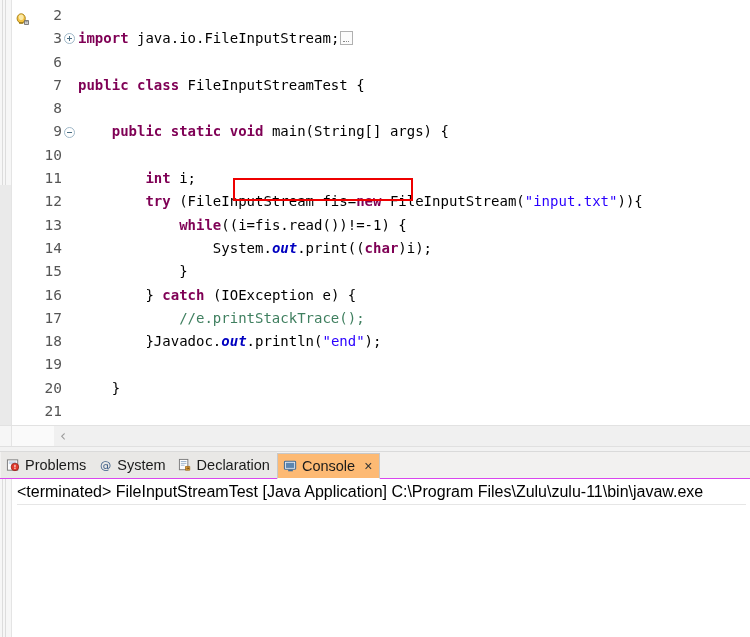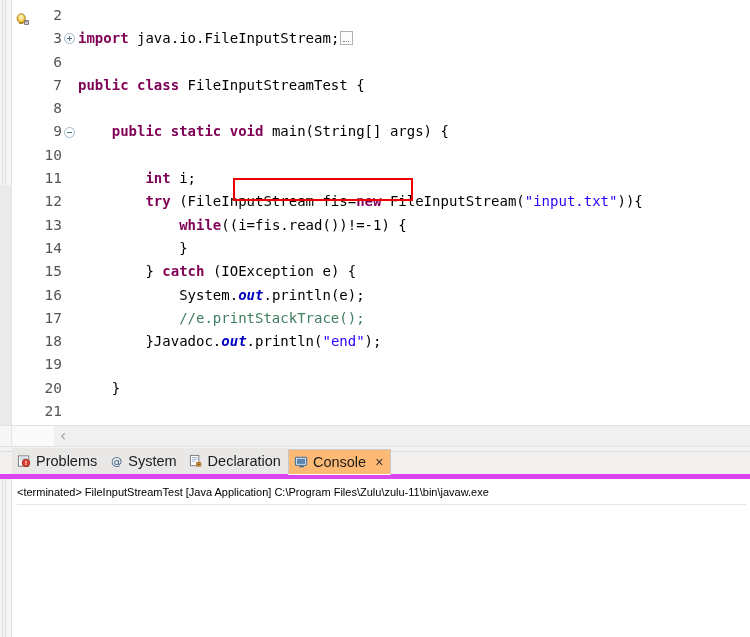--- a/index.html
+++ b/index.html
@@ -222,23 +222,23 @@
     display: flex;
     flex-direction: column;
     background: #ffffff;
     position: relative;
   }
   .tabbar {
     height: 27px;
     background: #f2f1f0;
     display: flex;
     align-items: flex-end;
-    padding-left: 12px;
-    box-sizing: border-box;
-    border-bottom: 5px solid #d946ef;
+    padding-left: 1px;
+    box-sizing: border-box;
+    border-bottom: 1px solid #d946ef;
     position: relative;
   }
   .tab {
     display: flex;
     align-items: center;
     gap: 4px;
     height: 26px;
     padding: 0 7px 0 5px;
     box-sizing: border-box;
     font-size: 14.5px;
@@ -288,21 +288,21 @@
   }
   .console-rail .rail-line.a { left: 2px; }
   .console-rail .rail-line.b { left: 5px; }
   .console-text {
     flex: 1 1 auto;
     padding: 2px 4px 0 5px;
     box-sizing: border-box;
   }
   .console-line {
     font-family: "Liberation Sans", sans-serif;
-    font-size: 11px;
+    font-size: 16px;
     line-height: 22px;
     color: #000000;
     white-space: pre;
     overflow: hidden;
   }
   .console-line.header {
     border-bottom: 1px solid #e6e6e6;
     padding-bottom: 1px;
   }
 </style>
@@ -382,23 +382,23 @@
           <div class="code-line">&nbsp;</div>
           <div class="code-line"><span class="kw">import </span><span class="plain">java.io.FileInputStream;</span><span class="fold-box"></span></div>
           <div class="code-line">&nbsp;</div>
           <div class="code-line"><span class="kw">public class </span><span class="plain">FileInputStreamTest {</span></div>
           <div class="code-line">&nbsp;</div>
           <div class="code-line"><span class="plain">    </span><span class="kw">public static void </span><span class="plain">main(String[] args) {</span></div>
           <div class="code-line">&nbsp;</div>
           <div class="code-line"><span class="plain">        </span><span class="kw">int </span><span class="plain">i;</span></div>
           <div class="code-line"><span class="plain">        </span><span class="kw">try </span><span class="plain">(FileInputStream fis=</span><span class="kw">new </span><span class="plain">FileInputStream(</span><span class="str">"input.txt"</span><span class="plain">)){</span></div>
           <div class="code-line"><span class="plain">            </span><span class="kw">while</span><span class="plain">((i=fis.read())!=-1) {</span></div>
+          <div class="code-line"><span class="plain">                System.</span><span class="fld">out</span><span class="plain">.print((</span><span class="kw">char</span><span class="plain">)i);</span></div>
           <div class="code-line"><span class="plain">            }</span></div>
           <div class="code-line"><span class="plain">        } </span><span class="kw">catch </span><span class="plain">(IOException e) {</span></div>
-          <div class="code-line"><span class="plain">            System.</span><span class="fld">out</span><span class="plain">.println(e);</span></div>
           <div class="code-line"><span class="plain">            </span><span class="cmt">//e.printStackTrace();</span></div>
           <div class="code-line"><span class="plain">        }Javadoc.</span><span class="fld">out</span><span class="plain">.println(</span><span class="str">"end"</span><span class="plain">);</span></div>
           <div class="code-line">&nbsp;</div>
           <div class="code-line"><span class="plain">    }</span></div>
           <div class="code-line">&nbsp;</div>
         </div>
       <div class="red-box" id="red-annotation" style="left: 157px; top: 178px; width: 180px; height: 23px; border-color: rgb(238, 0, 0);"></div>
     </div>
   </div>
 

